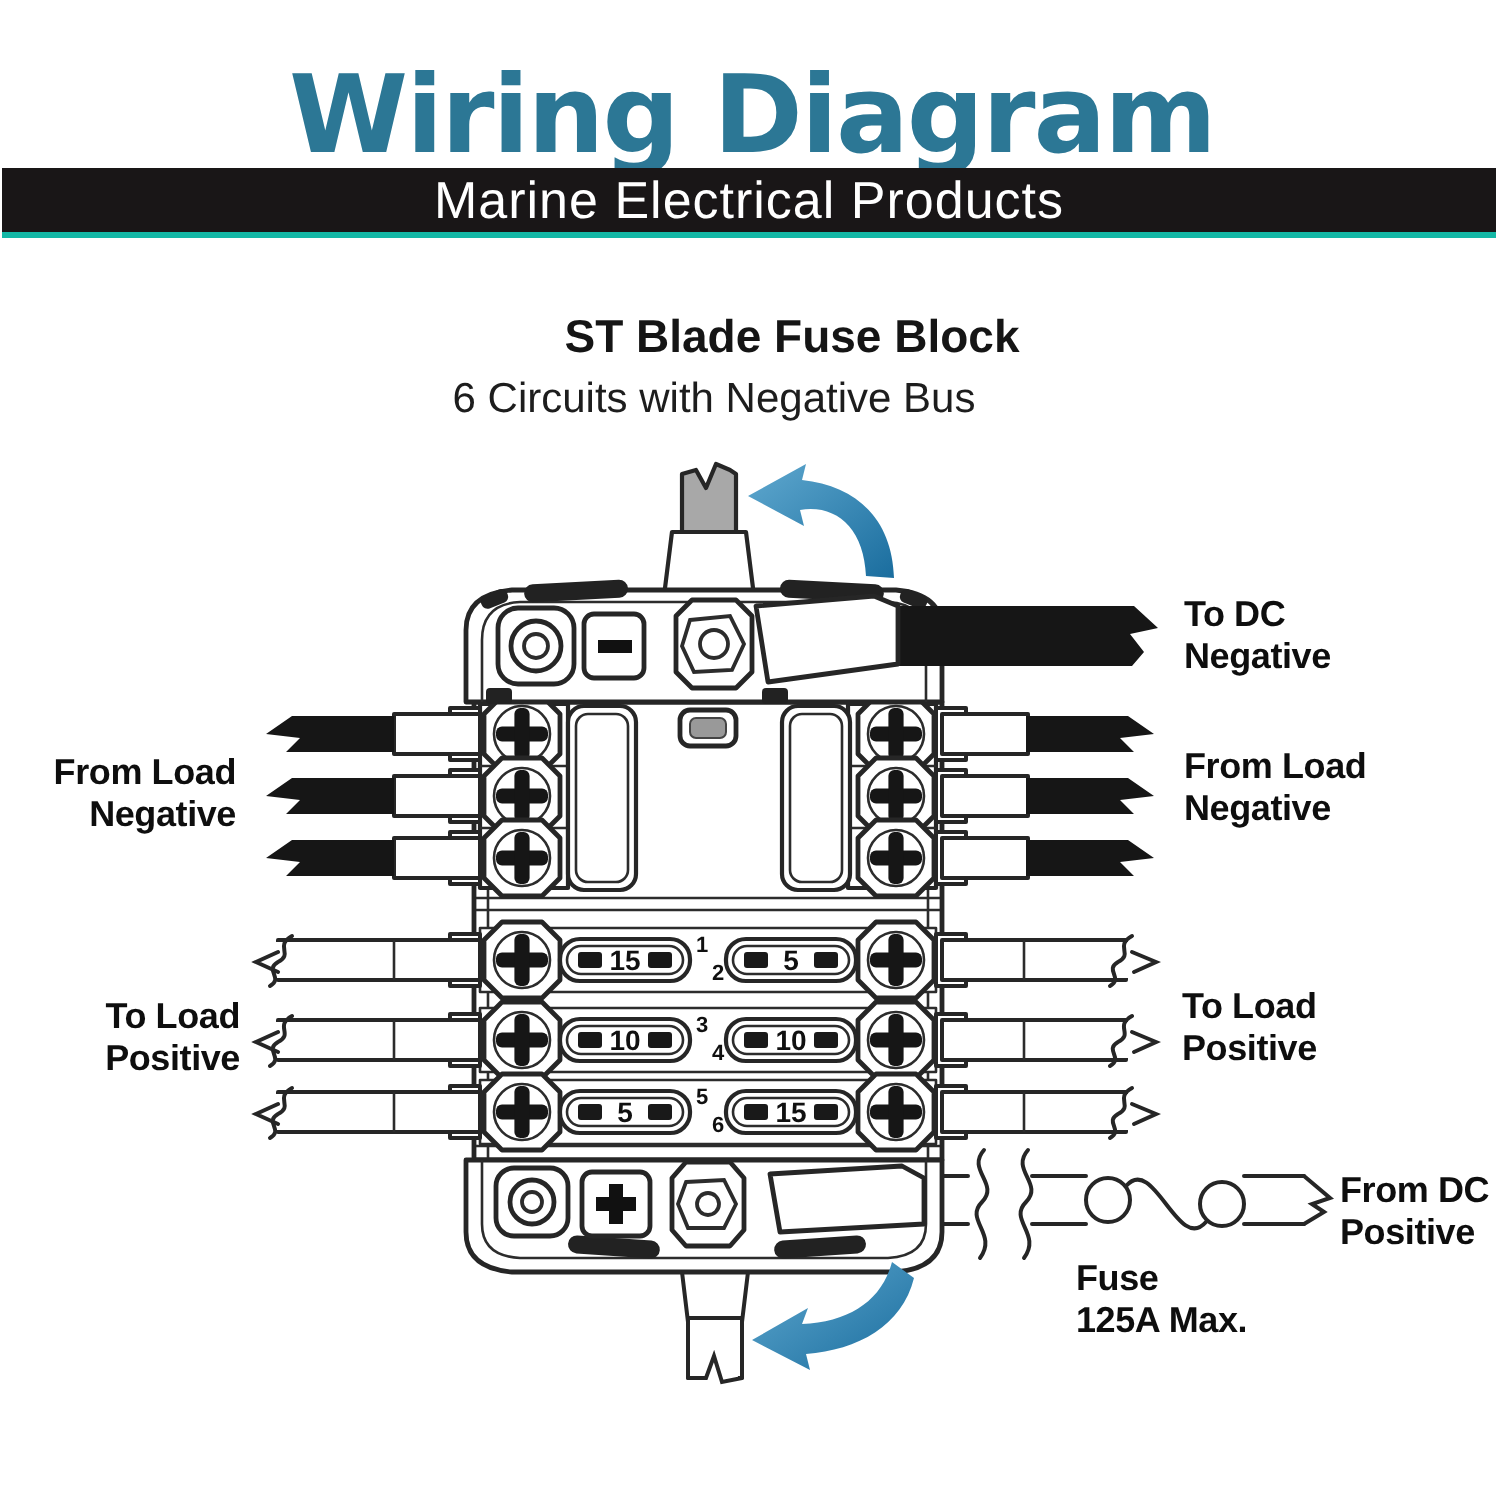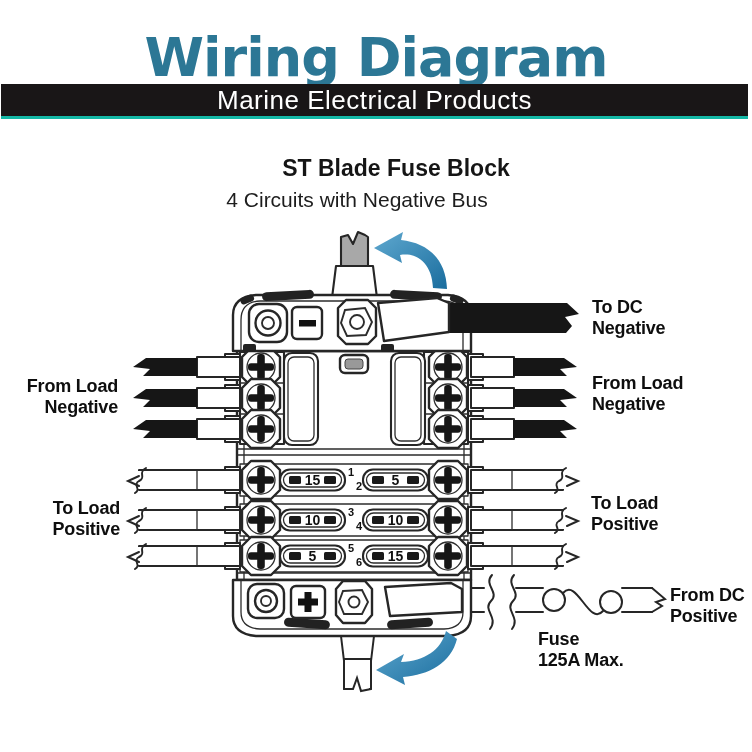--- a/index.html
+++ b/index.html
@@ -30,21 +30,21 @@
 </head>
 <body>
 
 <div class="page">
 
   <div class="title">Wiring Diagram</div>
   <div class="banner">
     <span class="banner-text">Marine Electrical Products</span>
   </div>
   <div class="product-name">ST Blade Fuse Block</div>
-  <div class="product-sub">4 Circuits with Negative Bus</div>
+  <div class="product-sub">6 Circuits with Negative Bus</div>
 
   <svg class="diagram" width="752" height="752" viewBox="0 0 752 752">
     <defs>
       <linearGradient id="bluegrad" x1="0" y1="0" x2="1" y2="1">
         <stop offset="0" stop-color="#5fa8cf"></stop>
         <stop offset="1" stop-color="#1a6d9e"></stop>
       </linearGradient>
     </defs>
 
     <g>

